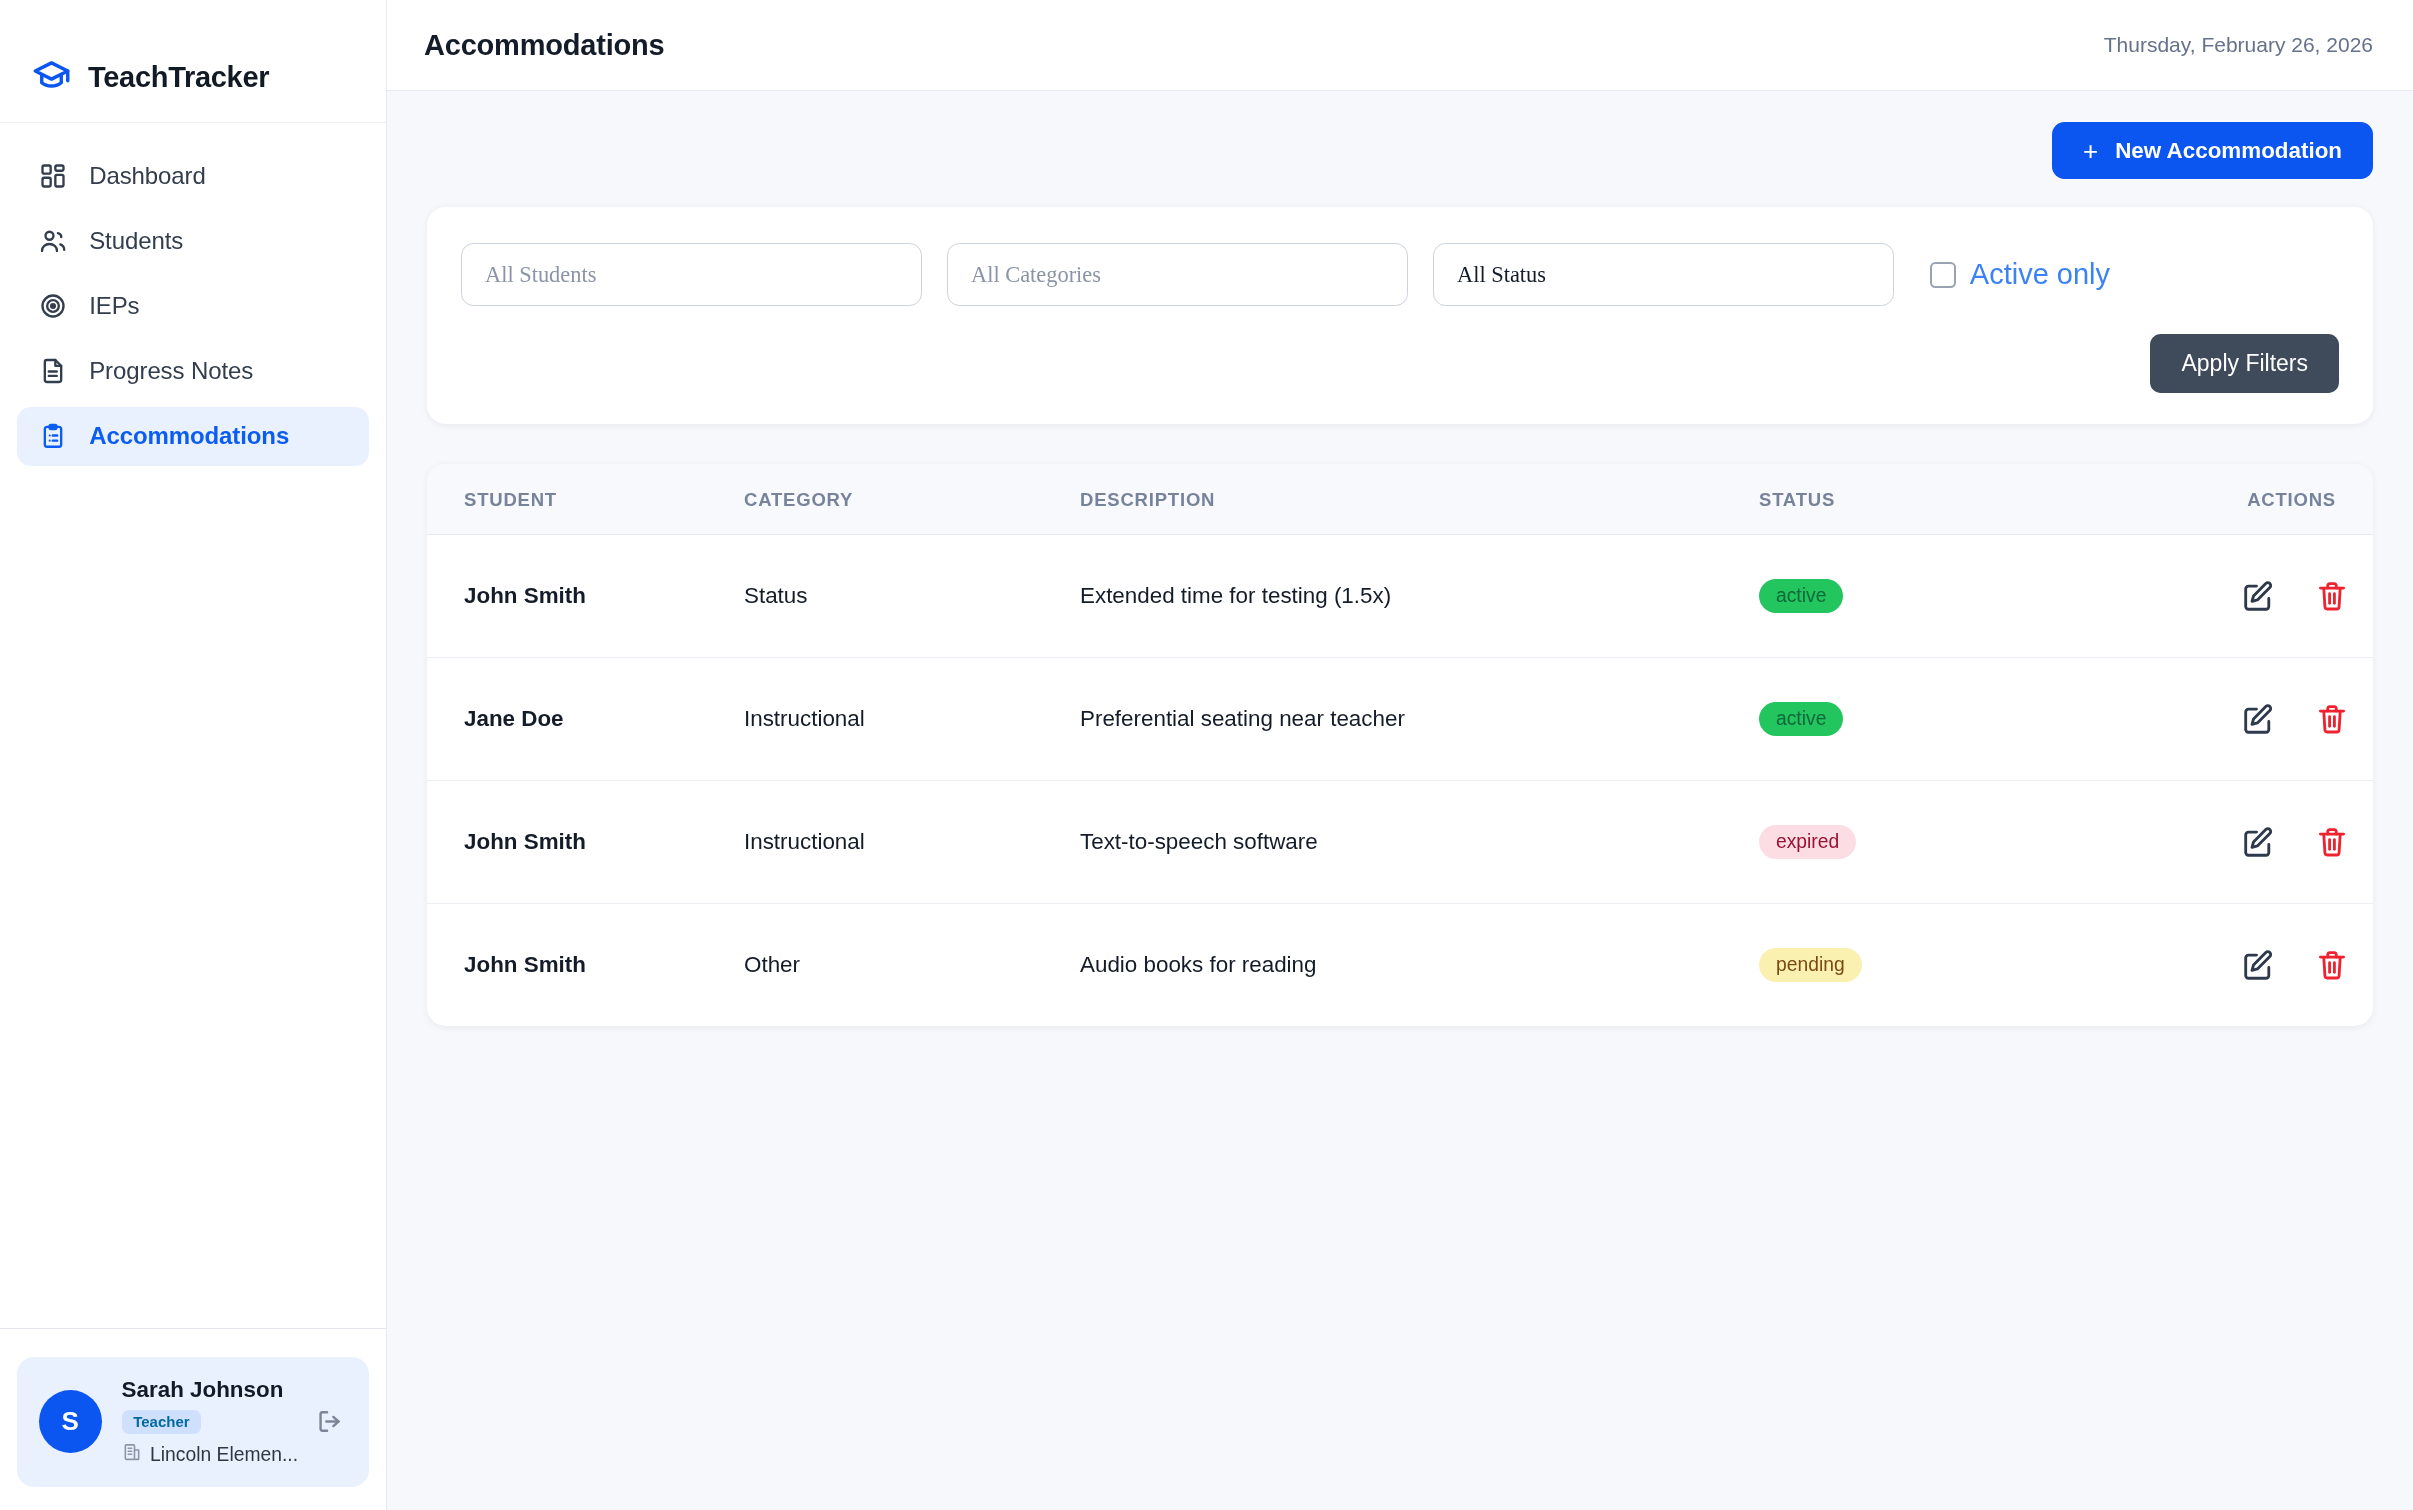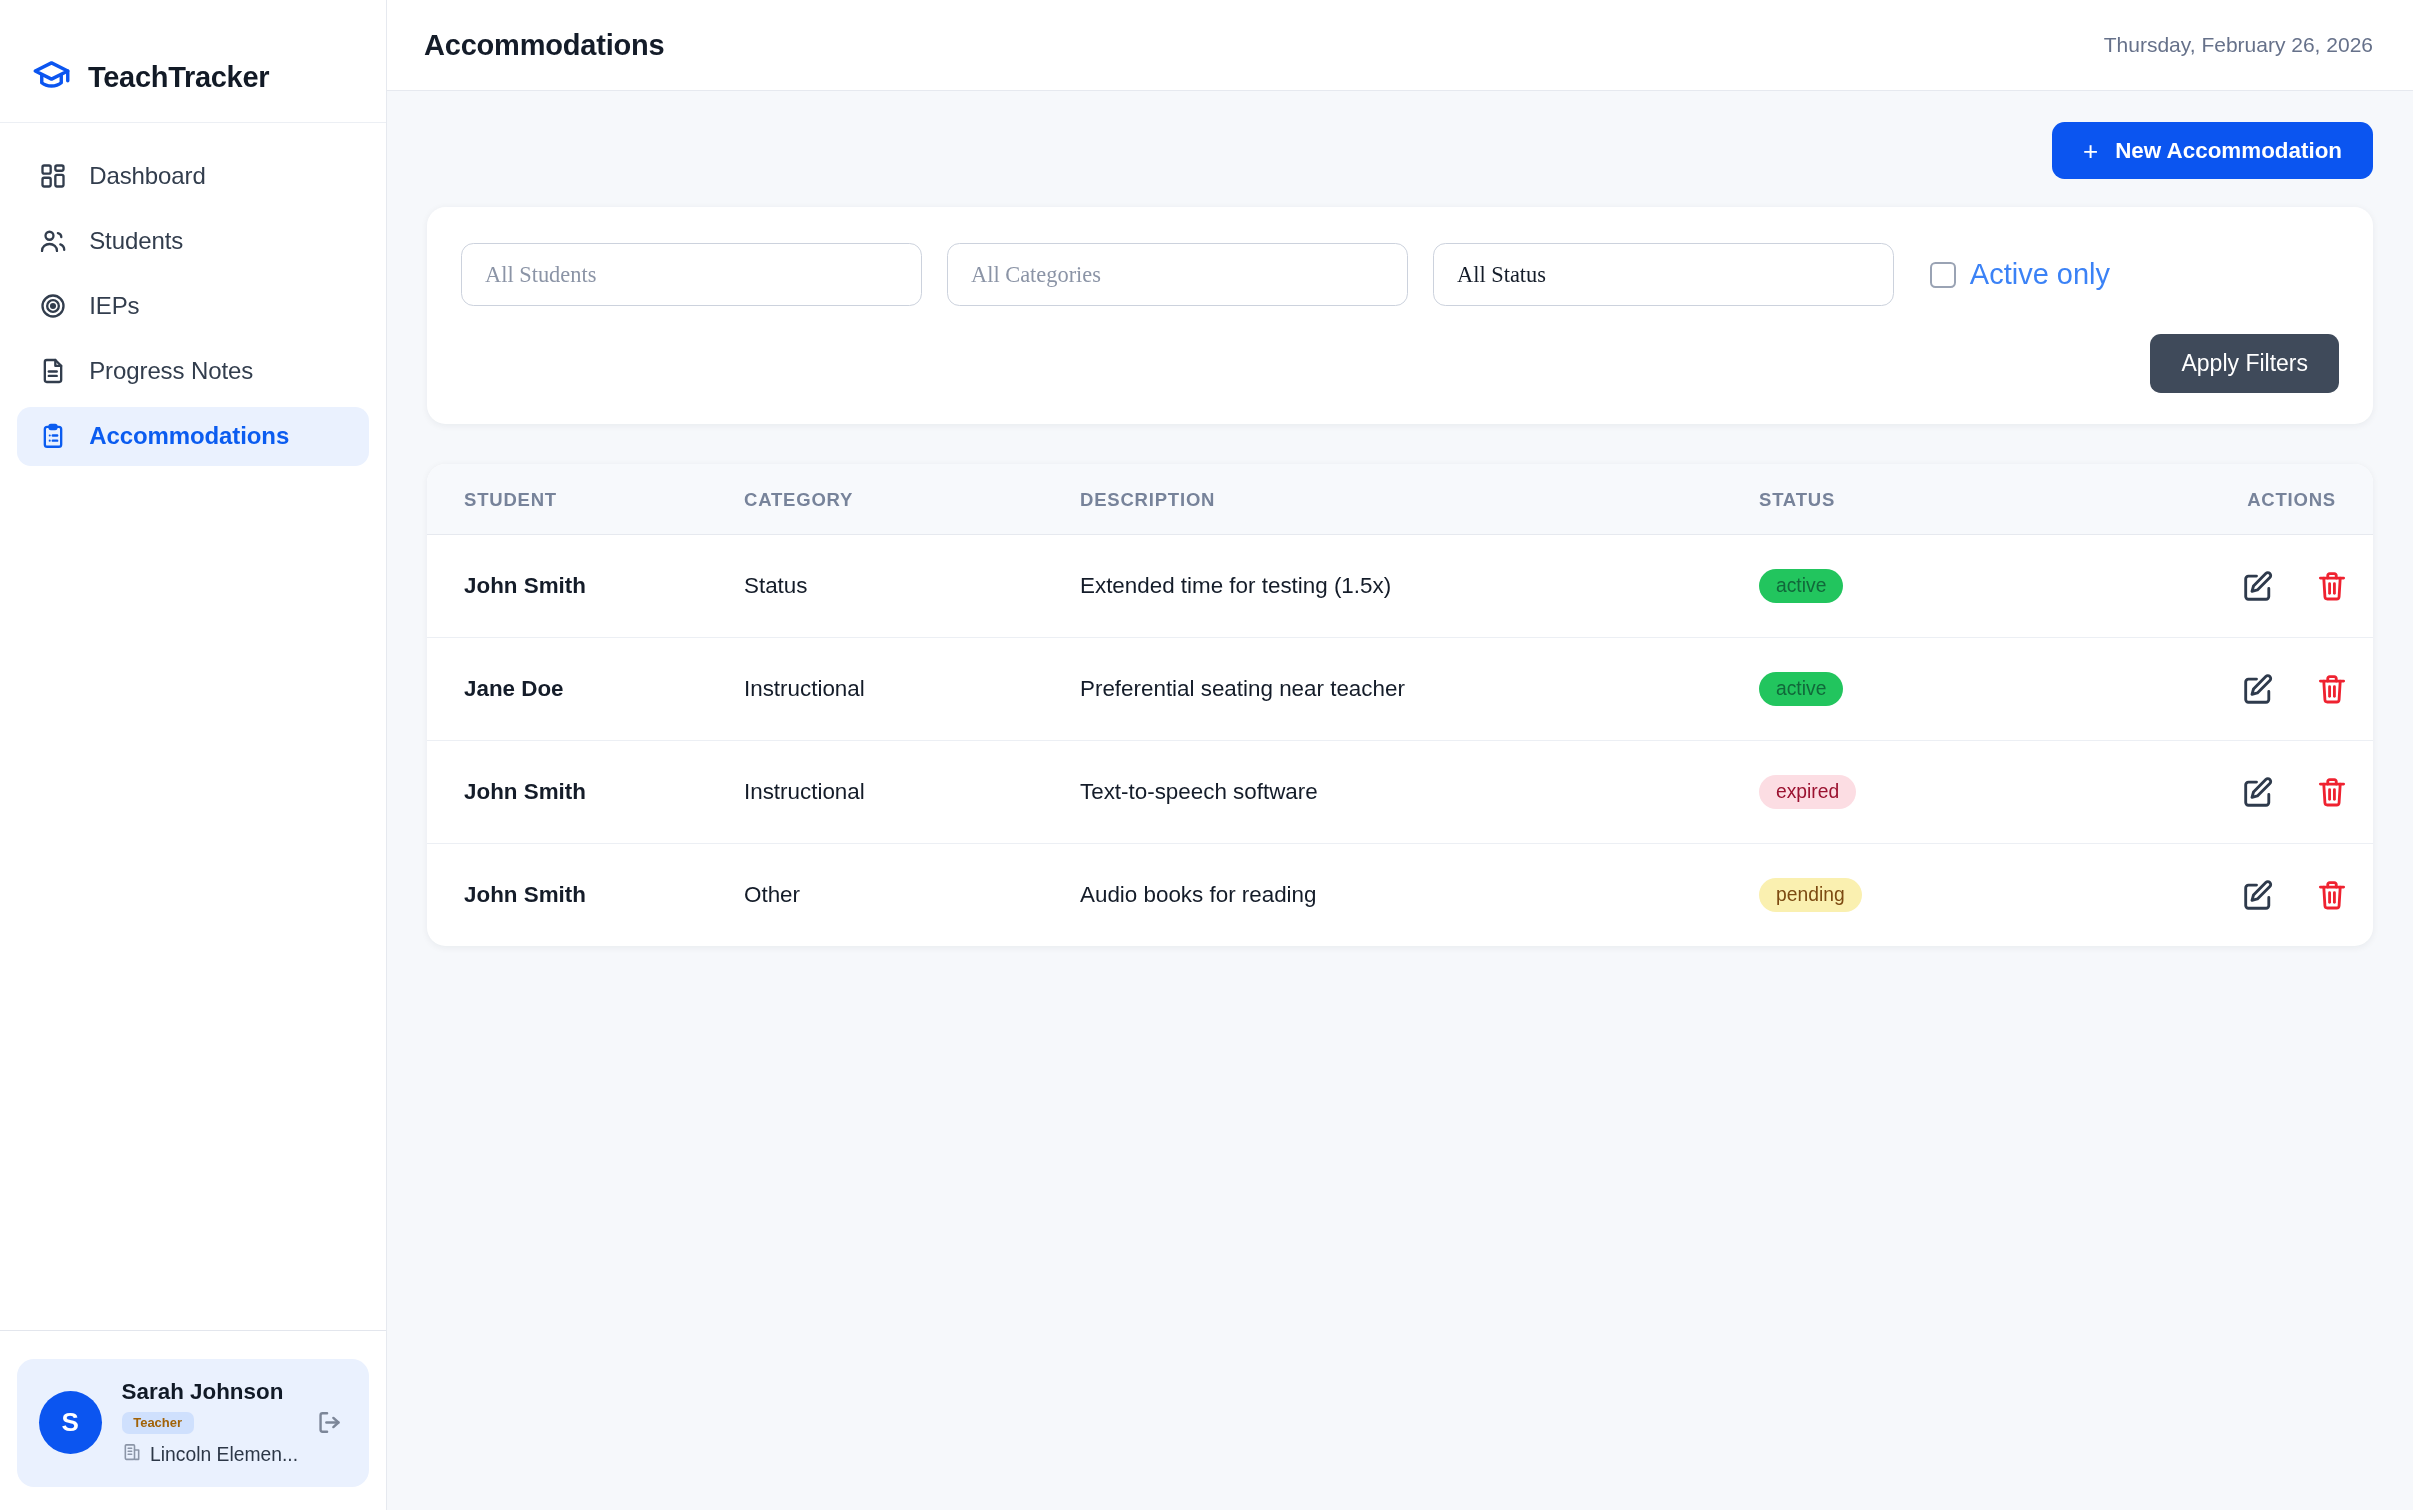--- a/index.html
+++ b/index.html
@@ -116,22 +116,22 @@
   .user-name {
     font-size: 22.4px;
     font-weight: 700;
     color: #111a27;
     margin-bottom: 7px;
     white-space: nowrap;
   }
   .role-badge {
     display: inline-block;
     background: #cfe0fd;
-    color: #a16207;
-    font-size: 13px;
+    color: #0369a1;
+    font-size: 15px;
     font-weight: 600;
     border-radius: 7px;
     padding: 3.9px 11.6px;
     margin-bottom: 7.7px;
   }
   .user-school {
     display: flex;
     align-items: center;
     gap: 8.5px;
     font-size: 19.3px;
@@ -298,21 +298,21 @@
   }
   .col-student  { width: 317px; padding-left: 37px !important; }
   .col-category { width: 336px; }
   .col-desc     { width: 679px; }
   .col-status   { width: 479px; }
   .col-actions  { text-align: right !important; padding-right: 37px !important; }
 
   tbody td {
     font-size: 22.4px;
     color: #141c29;
-    padding: 31px 0;
+    padding: 41px 0;
     border-bottom: 1.5px solid #eceff4;
     vertical-align: middle;
   }
   tbody tr:last-child td { border-bottom: none; }
   td.cell-student { padding-left: 37px; font-weight: 600; }
   td.cell-actions { text-align: right; padding-right: 34px; white-space: nowrap; }
 
   .badge {
     display: inline-block;
     border-radius: 771px;

